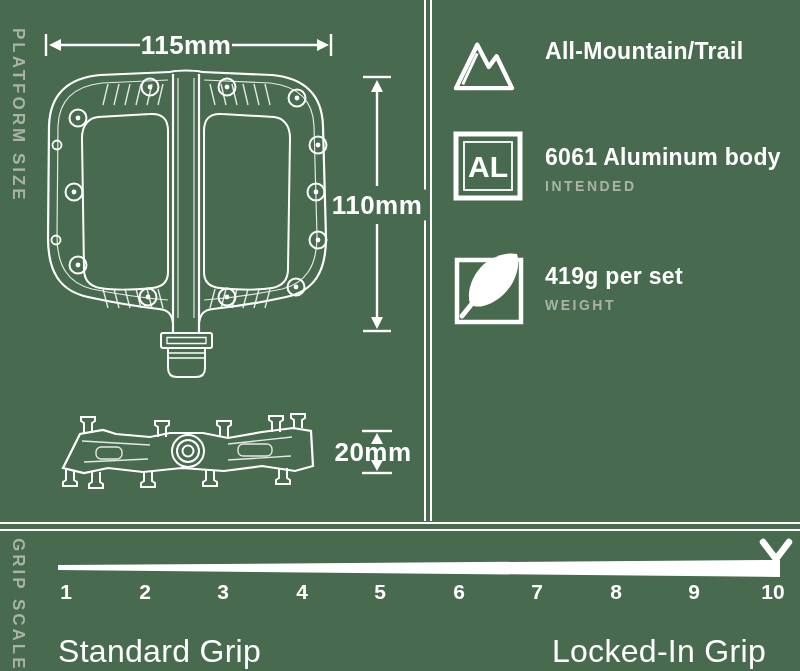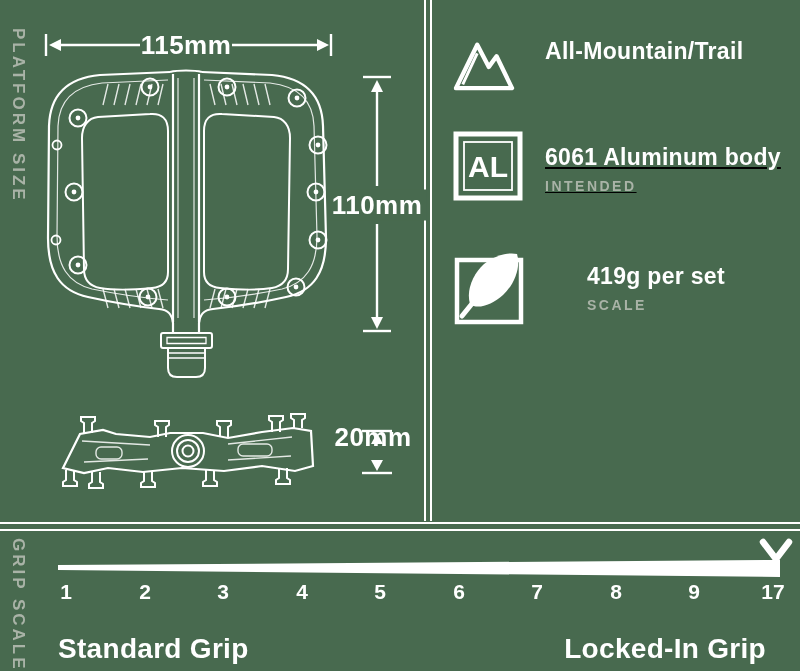--- a/index.html
+++ b/index.html
@@ -27,50 +27,50 @@
   .vlabel.platform{top:28px;}
   .vlabel.grip{top:538px;}
 
   .dim{
     position:absolute;transform:translate(-50%,-50%);
     font-size:26px;font-weight:bold;color:var(--foreground);
     letter-spacing:0.5px;white-space:nowrap;
   }
   .dim.w{left:186px;top:45px;}
   .dim.h{left:377px;top:205px;background:var(--background);padding:0 4px;}
-  .dim.t{left:373px;top:437px;}
+  .dim.t{left:373px;top:452px;}
 
   .spec-row{
     position:absolute;left:453px;
     display:flex;align-items:flex-start;gap:20px;
   }
   .spec-row.r1{top:36px;}
   .spec-row.r2{top:131px;}
   .spec-row.r3{top:250px;}
   .spec-icon{width:72px;flex:0 0 72px;display:flex;justify-content:flex-start;}
   .spec-text{display:flex;flex-direction:column;}
   .spec-row.r1 .spec-text{padding-top:2px;}
-  .spec-row.r2 .spec-text{padding-top:13px;text-decoration:underline;}
-  .spec-row.r3 .spec-text{padding-top:13px;margin-left:42px;}
+  .spec-row.r2 .spec-text{padding-top:13px;}
+  .spec-row.r3 .spec-text{padding-top:13px;}
   .spec-title{
     font-size:23px;font-weight:bold;color:var(--foreground);
     letter-spacing:0.3px;white-space:nowrap;
   }
   .spec-label{
     margin-top:7px;font-size:14px;font-weight:bold;color:var(--muted);
     letter-spacing:2.5px;white-space:nowrap;
   }
 
   .tick{
     position:absolute;top:580px;transform:translateX(-50%);
     font-size:21px;font-weight:bold;color:var(--foreground);
   }
   .grip-end-label{
     position:absolute;top:633px;
-    font-size:28px;font-weight:bold;color:var(--foreground);
+    font-size:32px;font-weight:normal;color:var(--foreground);
     letter-spacing:0.3px;white-space:nowrap;
   }
   .grip-end-label.min{left:58px;}
   .grip-end-label.max{right:34px;}
 </style>
 </head>
 <body>
 
 <div class="stage">
 
@@ -244,31 +244,31 @@
   <div class="spec-row r3">
     <div class="spec-icon">
       <svg width="72" height="76" viewBox="0 0 72 76" fill="none" stroke="#ffffff">
         <rect x="4" y="10" width="64" height="62" stroke-width="4.5"></rect>
         <path d="M17,54 C13,40 20,24 31,14 C42,5 56,2 64,4 C68,16 62,34 50,45 C39,55 24,60 17,54 Z" fill="#ffffff" stroke="none"></path>
         <path d="M9,66 L22,50" stroke-width="5" stroke-linecap="round"></path>
       </svg>
     </div>
     <div class="spec-text">
       <div class="spec-title">419g per set</div>
-      <div class="spec-label">SCALE</div>
+      <div class="spec-label">WEIGHT</div>
     </div>
   </div>
 
   <span class="tick" style="left:66px">1</span>
   <span class="tick" style="left:145px">2</span>
   <span class="tick" style="left:223px">3</span>
   <span class="tick" style="left:302px">4</span>
   <span class="tick" style="left:380px">5</span>
   <span class="tick" style="left:459px">6</span>
   <span class="tick" style="left:537px">7</span>
   <span class="tick" style="left:616px">8</span>
   <span class="tick" style="left:694px">9</span>
-  <span class="tick" style="left:773px">17</span>
+  <span class="tick" style="left:773px">10</span>
 
   <div class="grip-end-label min">Standard Grip</div>
   <div class="grip-end-label max">Locked-In Grip</div>
 
 </div>
 
 </body></html>

